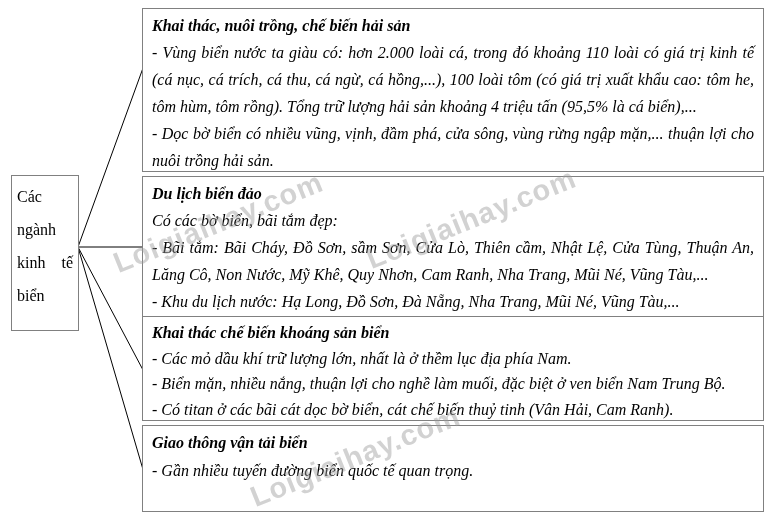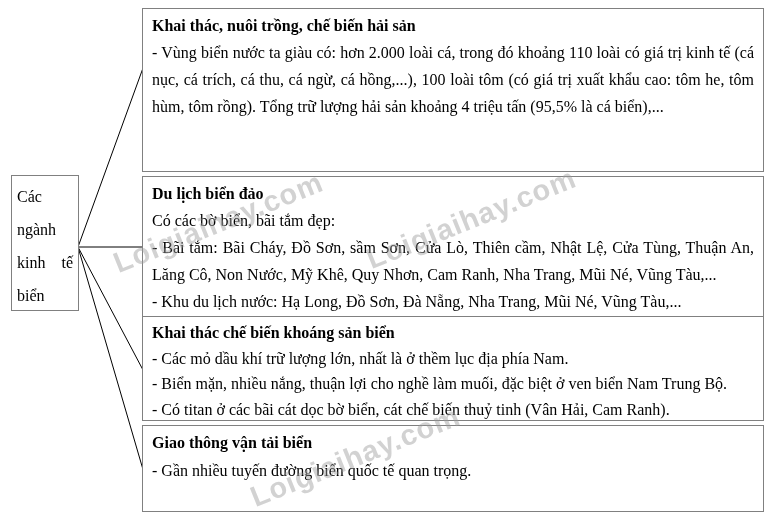--- a/index.html
+++ b/index.html
@@ -25,34 +25,35 @@
     pointer-events: none;
   }
   .node {
     position: absolute;
     box-sizing: border-box;
     border: 1px solid #808080;
     background: #ffffff;
   }
   .root-node {
     left: 11px; top: 175px;
-    width: 68px; height: 136px;
+    width: 68px; height: 156px;
     padding: 4px 5px;
     font-size: 16px;
     line-height: 33px;
     text-align: justify;
     text-justify: inter-word;
   }
   .branch-node {
     left: 142px;
     width: 622px;
     padding: 3px 9px 0 9px;
     font-size: 16px;
     line-height: 27px;
     overflow: hidden;
+    font-style: italic;
   }
   .branch-1 { top: 8px;   height: 164px; }
   .branch-2 { top: 176px; height: 174px; }
   .branch-3 { top: 316px; height: 105px; line-height: 25.5px; }
   .branch-4 { top: 425px; height: 87px;  line-height: 28px; }
   .box-title {
     font-weight: bold;
   }
   .box-para {
     text-align: justify;
@@ -85,20 +86,21 @@
     <line x1="78" y1="247" x2="142" y2="247" stroke="#000000" stroke-width="1"></line>
     <line x1="78" y1="247" x2="143" y2="370" stroke="#000000" stroke-width="1"></line>
     <line x1="78" y1="247" x2="144" y2="473" stroke="#000000" stroke-width="1"></line>
   </svg>
 
   <div class="node root-node">Các ngành kinh tế biển</div>
 
   <div class="node branch-node branch-1">
     <div class="box-title">Khai thác, nuôi trồng, chế biến hải sản</div>
     <div class="box-para">- Vùng biển nước ta giàu có: hơn 2.000 loài cá, trong đó khoảng 110 loài có giá trị kinh tế (cá nục, cá trích, cá thu, cá ngừ, cá hồng,...), 100 loài tôm (có giá trị xuất khẩu cao: tôm he, tôm hùm, tôm rồng). Tổng trữ lượng hải sản khoảng 4 triệu tấn (95,5% là cá biển),...</div>
+    <div class="box-para">- Dọc bờ biển có nhiều vũng, vịnh, đầm phá, cửa sông, vùng rừng ngập mặn,... thuận lợi cho nuôi trồng hải sản.</div>
   </div>
 
   <div class="node branch-node branch-2">
     <div class="box-title">Du lịch biển đảo</div>
     <div class="box-para">Có các bờ biển, bãi tắm đẹp:</div>
     <div class="box-para">- Bãi tắm: Bãi Cháy, Đồ Sơn, sầm Sơn, Cửa Lò, Thiên cầm, Nhật Lệ, Cửa Tùng, Thuận An, Lăng Cô, Non Nước, Mỹ Khê, Quy Nhơn, Cam Ranh, Nha Trang, Mũi Né, Vũng Tàu,...</div>
     <div class="box-para">- Khu du lịch nước: Hạ Long, Đồ Sơn, Đà Nẵng, Nha Trang, Mũi Né, Vũng Tàu,...</div>
   </div>
 
   <div class="node branch-node branch-3">

